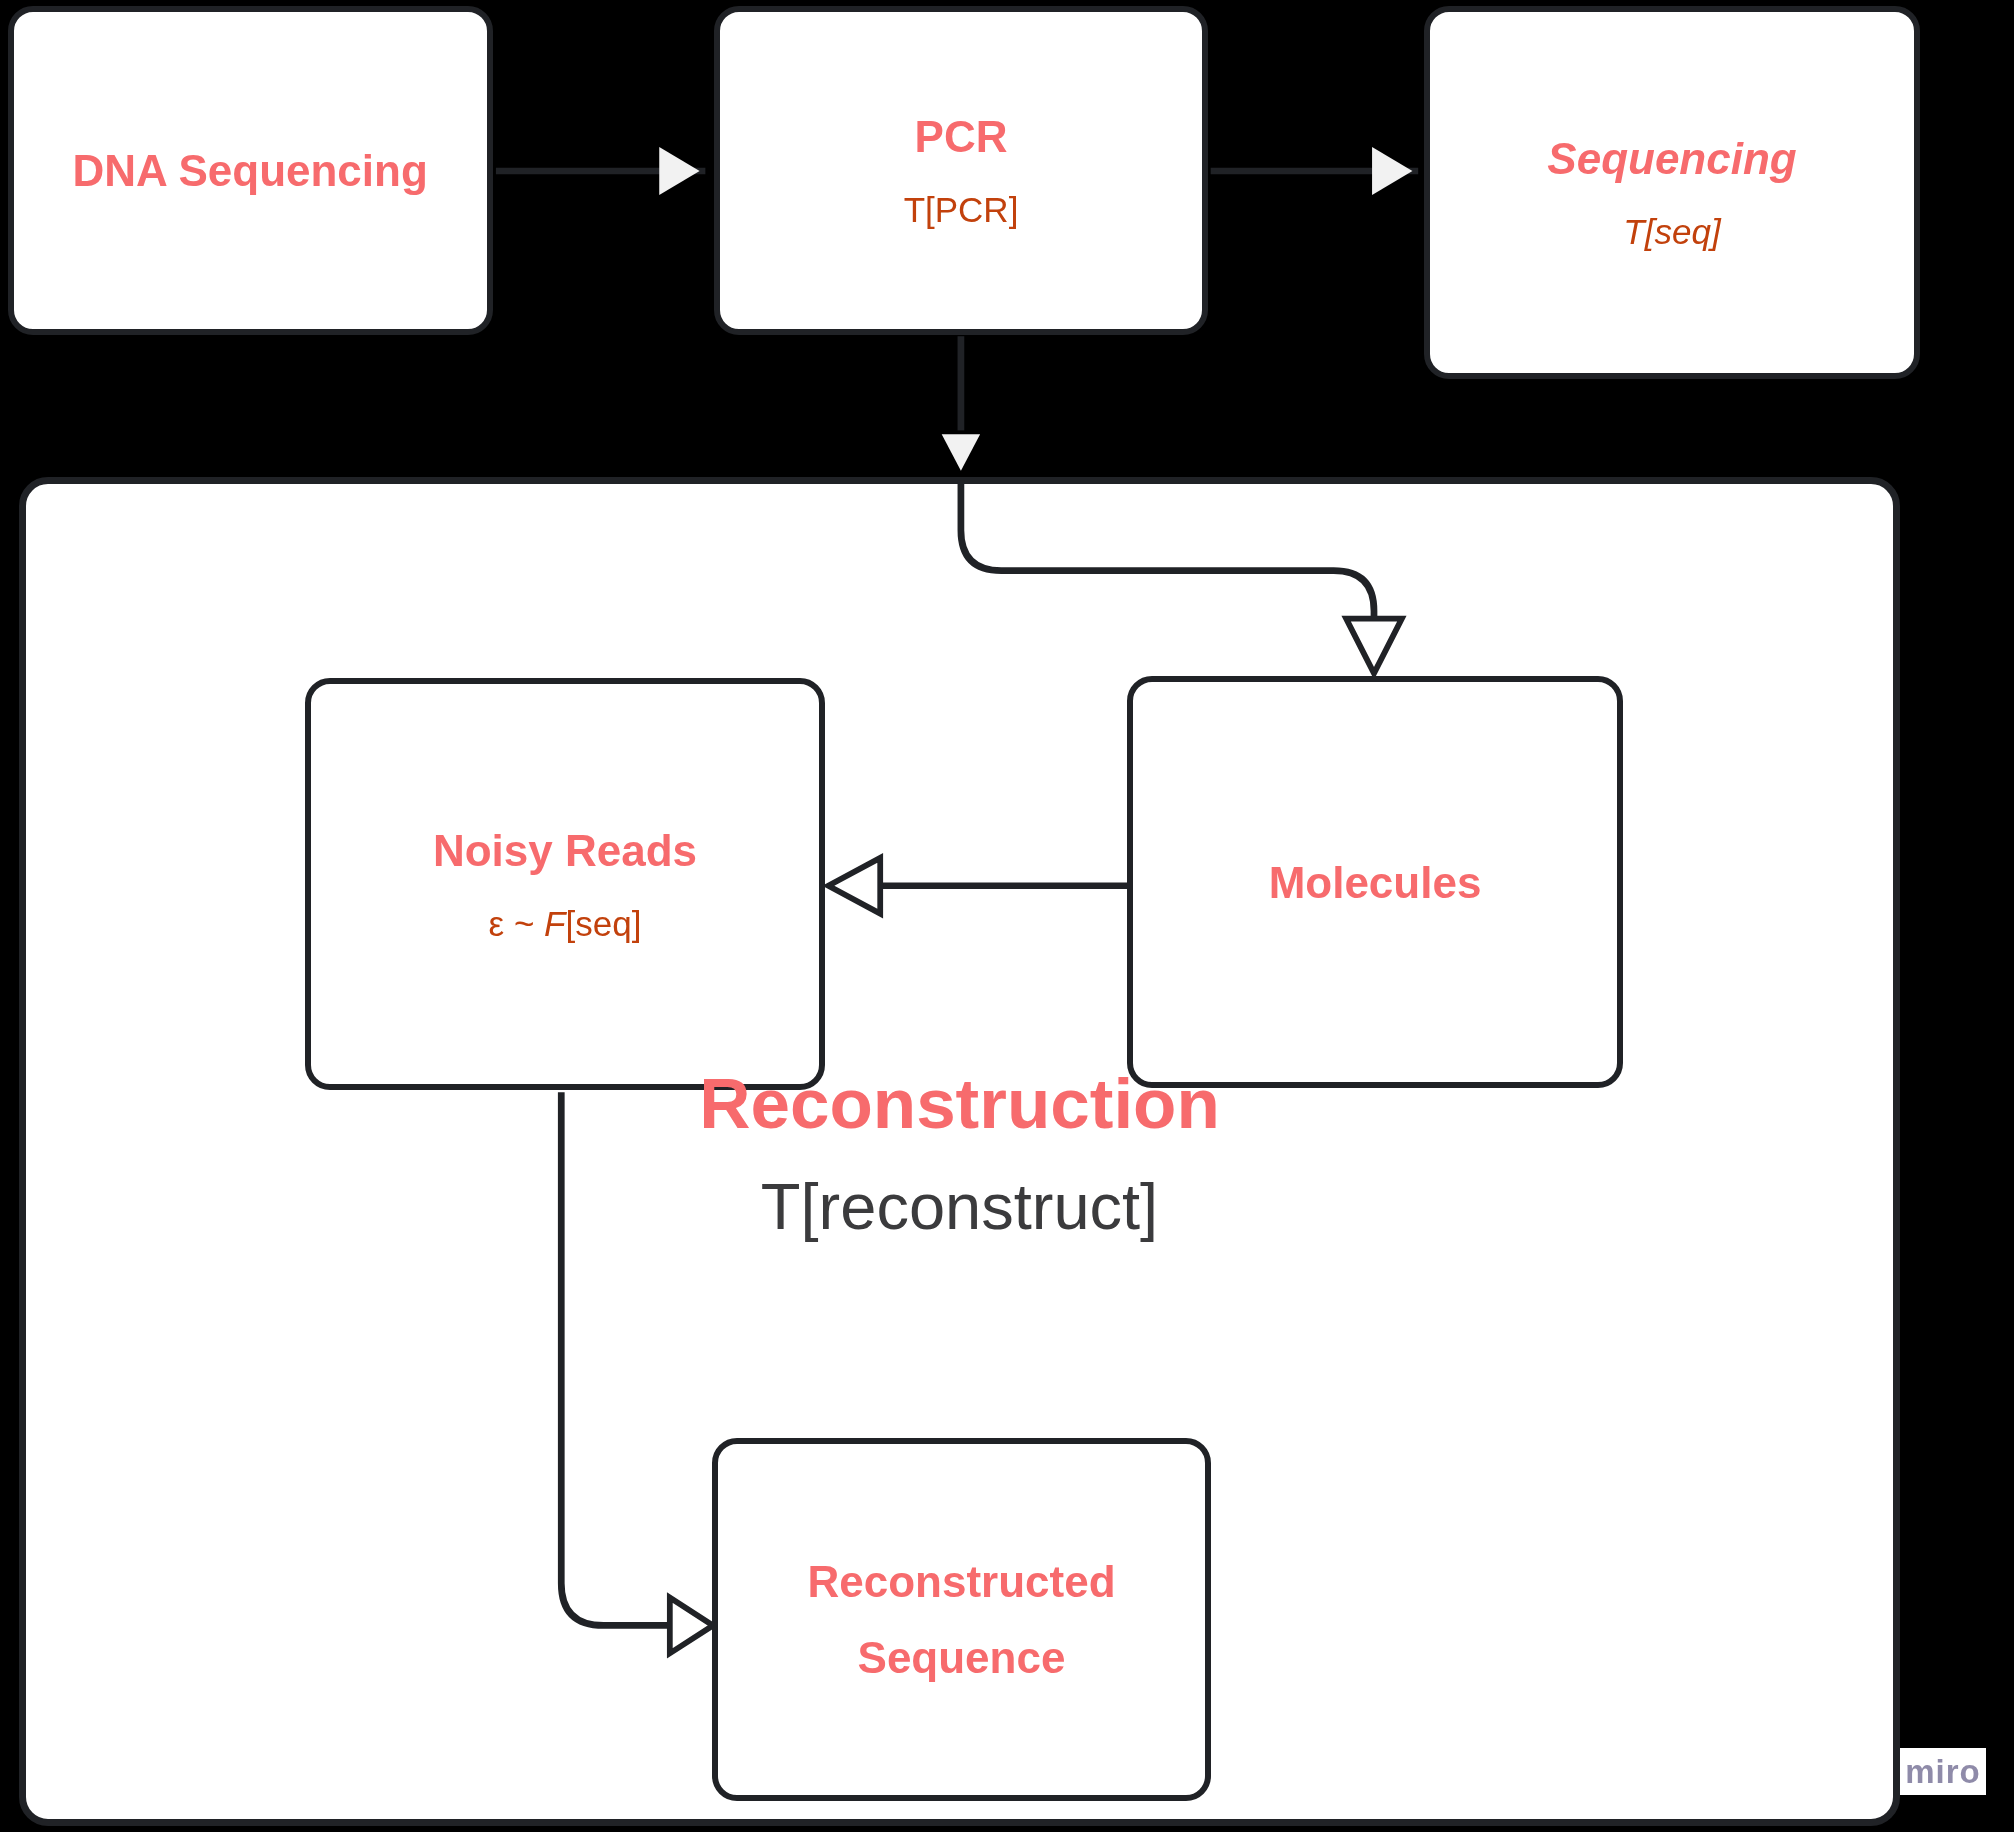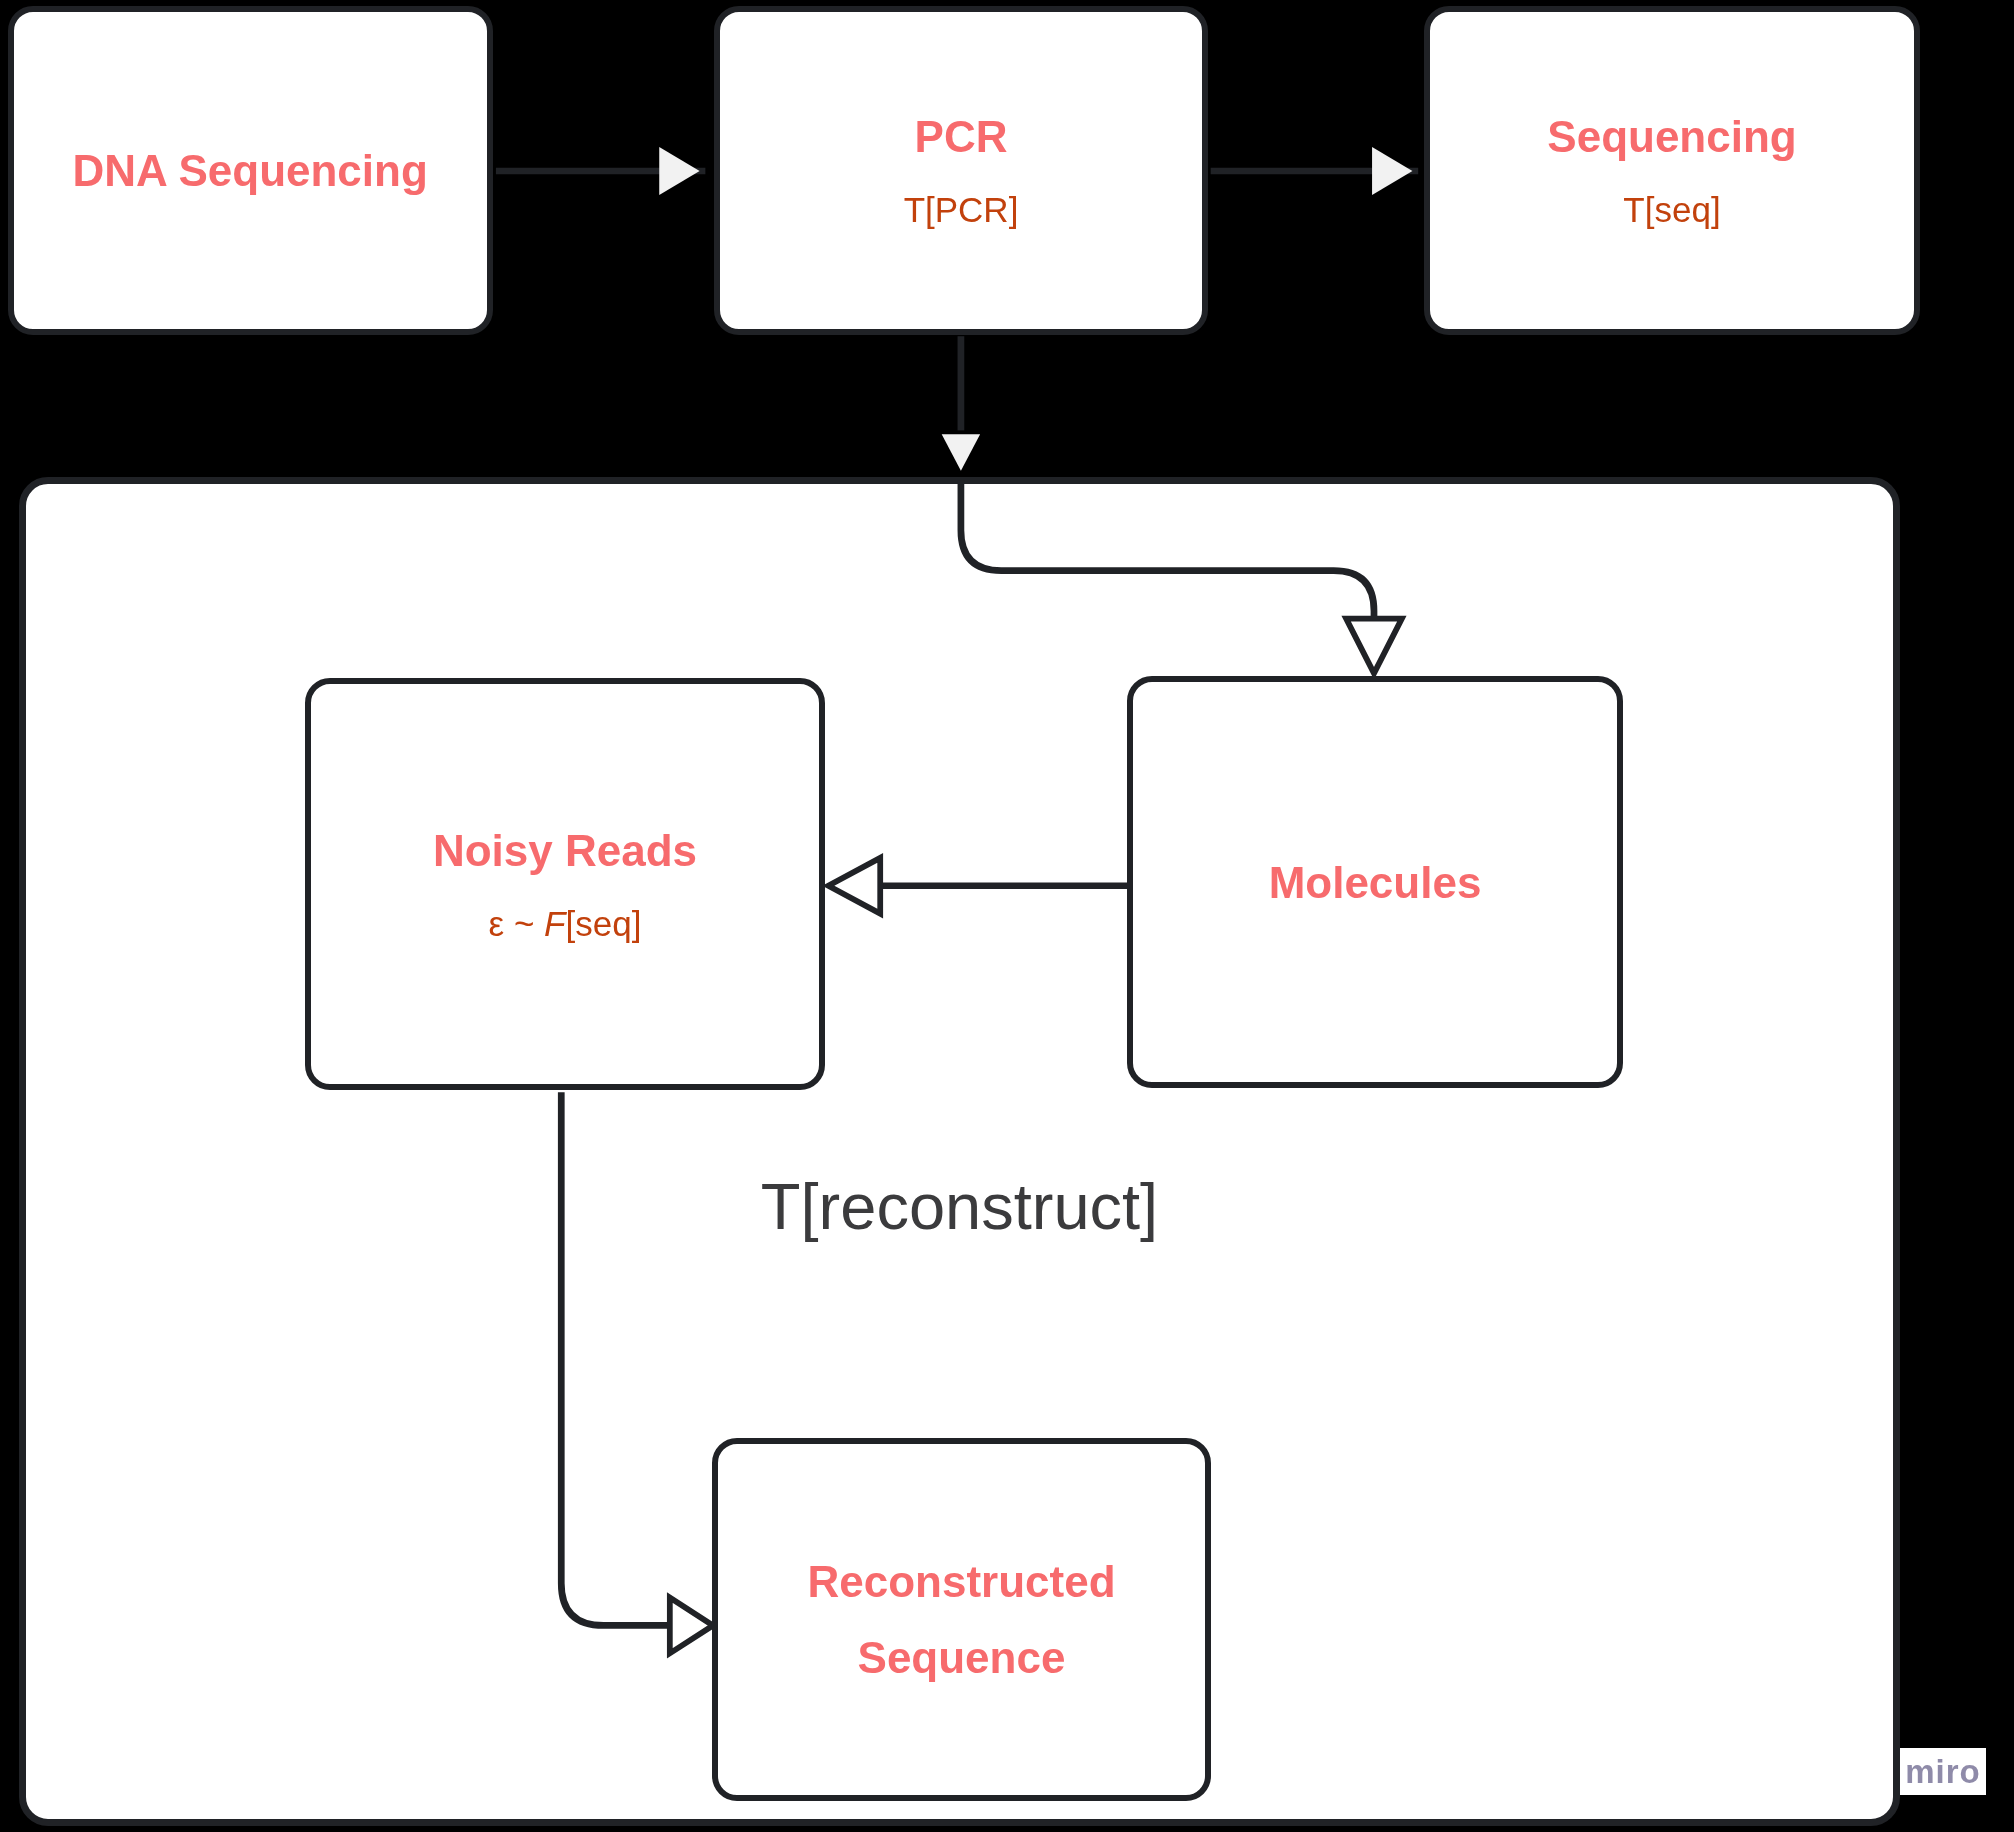--- a/index.html
+++ b/index.html
@@ -99,21 +99,21 @@
     letter-spacing:1px;
     display:flex;
     align-items:center;
     justify-content:center;
     z-index:5;
   }
 
   
   #node-dna        { left:7.7px;    top:5.8px;    width:485px; height:329px; }
   #node-pcr        { left:714px;  top:5.8px;    width:494px; height:329px; }
-  #node-sequencing { left:1424px; top:5.8px;    width:496px; height:329px; }
+  #node-sequencing { left:1424px; top:5.8px;    width:496px; height:373px;font-style:italic; }
   #node-clustering { left:1127px; top:676px;  width:496px; height:412px; }
   #node-noisy      { left:305px;  top:678px;  width:520px; height:412px; }
   #node-reconstructed { left:712px; top:1438px; width:499px; height:363px; }
   #node-reconstructed .node-title{ line-height:1.72; }
 </style>
 </head>
 <body>
 
 <div id="stage">
 
@@ -163,20 +163,21 @@
     <div class="node-sub"><span>ε ~ </span><span class="it">F</span><span>[seq]</span></div>
   </div>
 
   <div class="box" id="node-reconstructed">
     <div class="node-title">
       <div>Reconstructed</div>
       <div>Sequence</div>
     </div>
   </div>
 
+  <div class="big-title" id="recon-title">Reconstruction</div>
   <div class="big-title" id="recon-subtitle">T[reconstruct]</div>
 
 
   <div id="miro-badge">
     <span>miro</span>
   </div>
 
 </div>
 
 

